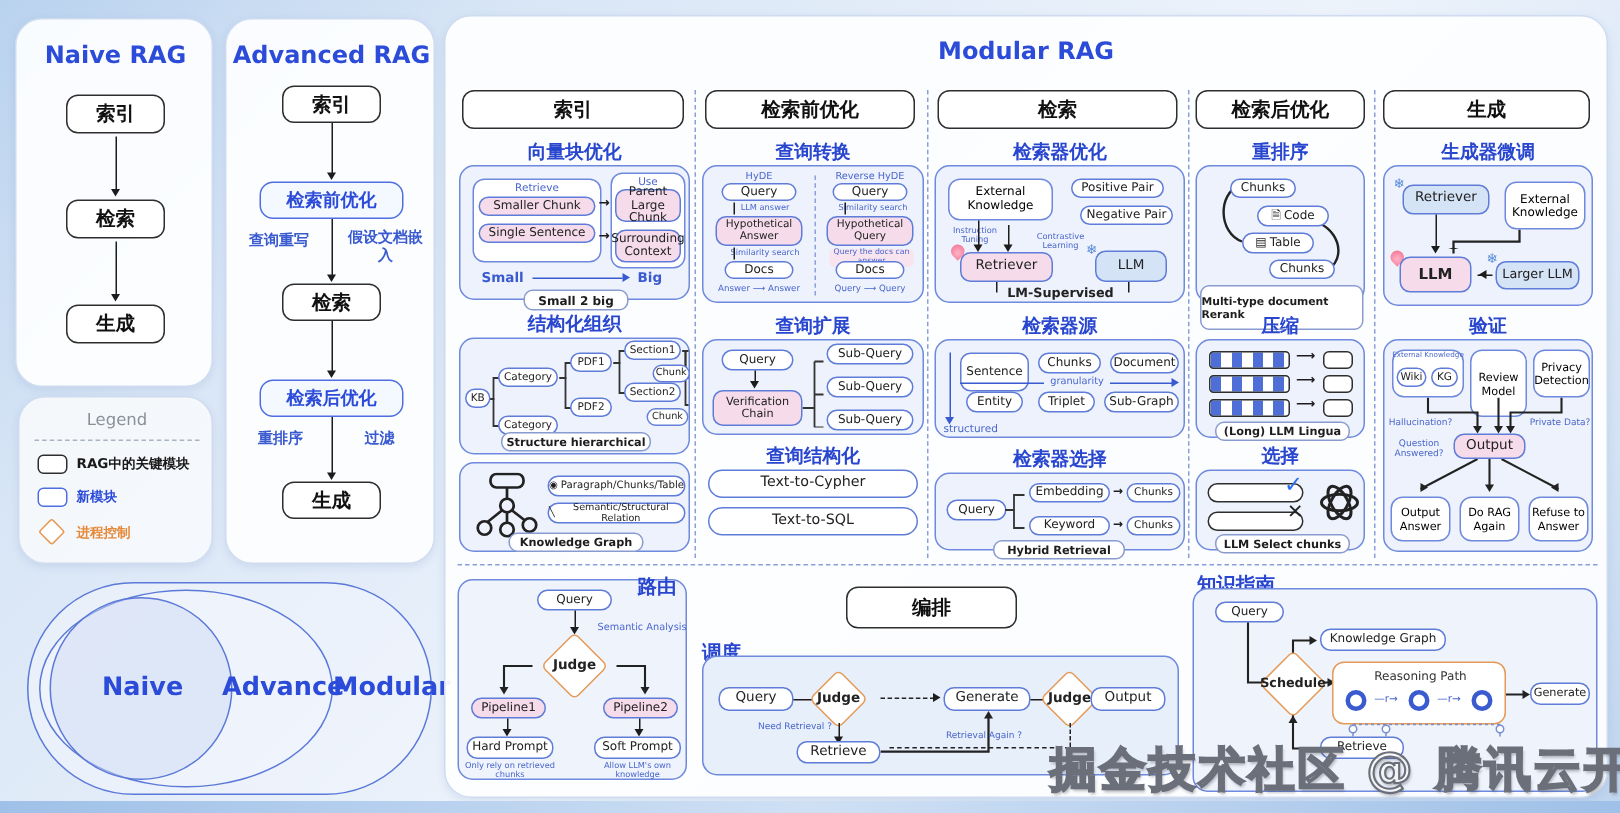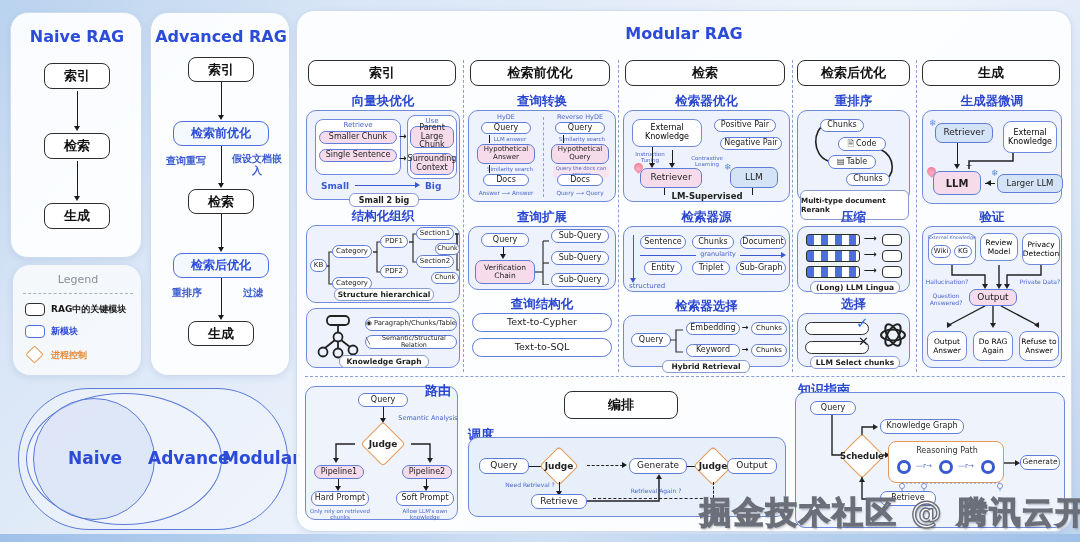--- a/index.html
+++ b/index.html
@@ -329,21 +329,21 @@
       </div>
     <div class="abs" style="left:44px;top:80px;width:78px;text-align:center;font-size:8.5px;font-weight:bold;color:#222">LM-Supervised</div>
     <div class="abs vln" style="left:40px;top:77px;height:7px"></div>
     <div class="abs vln" style="left:128px;top:77px;height:7px"></div>
   </div>
 
   <div class="abs sec" style="left:623px;top:209px;width:167px">检索器源</div>
   <div class="abs inner" style="left:623px;top:226px;width:167px;height:66px">
     <div class="abs vln" style="left:9px;top:8px;height:44px;border-color:#3a5ad0"></div>
     <div class="abs vhd" style="left:6px;top:51px;border-top-color:#3a5ad0"></div>
-    <div class="abs pill" style="left:16px;top:8px;width:46px;height:14px">
+    <div class="abs pill" style="left:16px;top:8px;width:46px;height:26px">
         <span>Sentence</span>
       </div>
     <div class="abs pill" style="left:68px;top:8px;width:42px;height:14px">
         <span>Chunks</span>
       </div>
     <div class="abs pill" style="left:116px;top:8px;width:46px;height:14px">
         <span>Document</span>
       </div>
     <div class="abs" style="left:16px;top:28px;width:56px;border-top:1.2px solid #3a5ad0"></div>
     <div class="abs tiny" style="left:72px;top:24px;width:44px;font-size:6.5px">granularity</div>
@@ -469,38 +469,38 @@
       <g stroke="#222" stroke-width="1.5" fill="none">
           <path d="M48 0 L48 8 L4 8 L4 16"></path>
         </g>
       <path d="M4 16 l-3.5 -1 h7 z" fill="#222" transform="rotate(180 4 14)"></path>
     </svg>
     <div class="abs fire" style="left:4px;top:56px"></div>
     <div class="abs pill pillp" style="left:10px;top:60px;width:48px;height:24px;font-size:10px;font-weight:bold">
         <span>LLM</span>
       </div>
     <div class="abs snow" style="left:68px;top:58px">❄</div>
-    <div class="abs pill pillb" style="left:74px;top:63px;width:66px;height:19px;font-size:8.5px">
+    <div class="abs pill pillb" style="left:74px;top:63px;width:56px;height:19px;font-size:8.5px">
         <span>Larger LLM</span>
       </div>
     <div class="abs hln" style="left:62px;top:72px;width:10px"></div>
     <div class="abs hhd" style="left:60px;top:68.5px;transform:rotate(180deg)"></div>
   </div>
 
   <div class="abs sec" style="left:922px;top:209px;width:140px">验证</div>
   <div class="abs inner" style="left:922px;top:226px;width:140px;height:142px">
     <div class="abs wbox" style="left:5px;top:6px;width:48px;height:32px"></div>
     <div class="abs tiny" style="left:5px;top:8px;width:48px;font-size:4.8px">External Knowledge</div>
     <div class="abs pill" style="left:8px;top:18px;width:20px;height:13px;font-size:7px">
         <span>Wiki</span>
       </div>
     <div class="abs pill" style="left:31px;top:18px;width:18px;height:13px;font-size:7px">
         <span>KG</span>
       </div>
-    <div class="abs wbox" style="left:57px;top:6px;width:38px;height:28px;display:flex;align-items:center;justify-content:center;font-size:7.5px;text-align:center;line-height:1.2">
+    <div class="abs wbox" style="left:57px;top:6px;width:38px;height:45px;display:flex;align-items:center;justify-content:center;font-size:7.5px;text-align:center;line-height:1.2">
         <span>Review Model</span>
       </div>
     <div class="abs wbox" style="left:99px;top:6px;width:38px;height:32px;display:flex;align-items:center;justify-content:center;font-size:7.5px;text-align:center;line-height:1.2">
         <span>Privacy Detection</span>
       </div>
     <svg class="abs" style="left:0;top:38px" width="140" height="26">
       <g stroke="#222" stroke-width="1.4" fill="none">
           <path d="M29 0 L29 10 L62 10 L62 22"></path>
           <path d="M76 0 L76 22"></path>
           <path d="M118 0 L118 10 L84 10 L84 22"></path>

